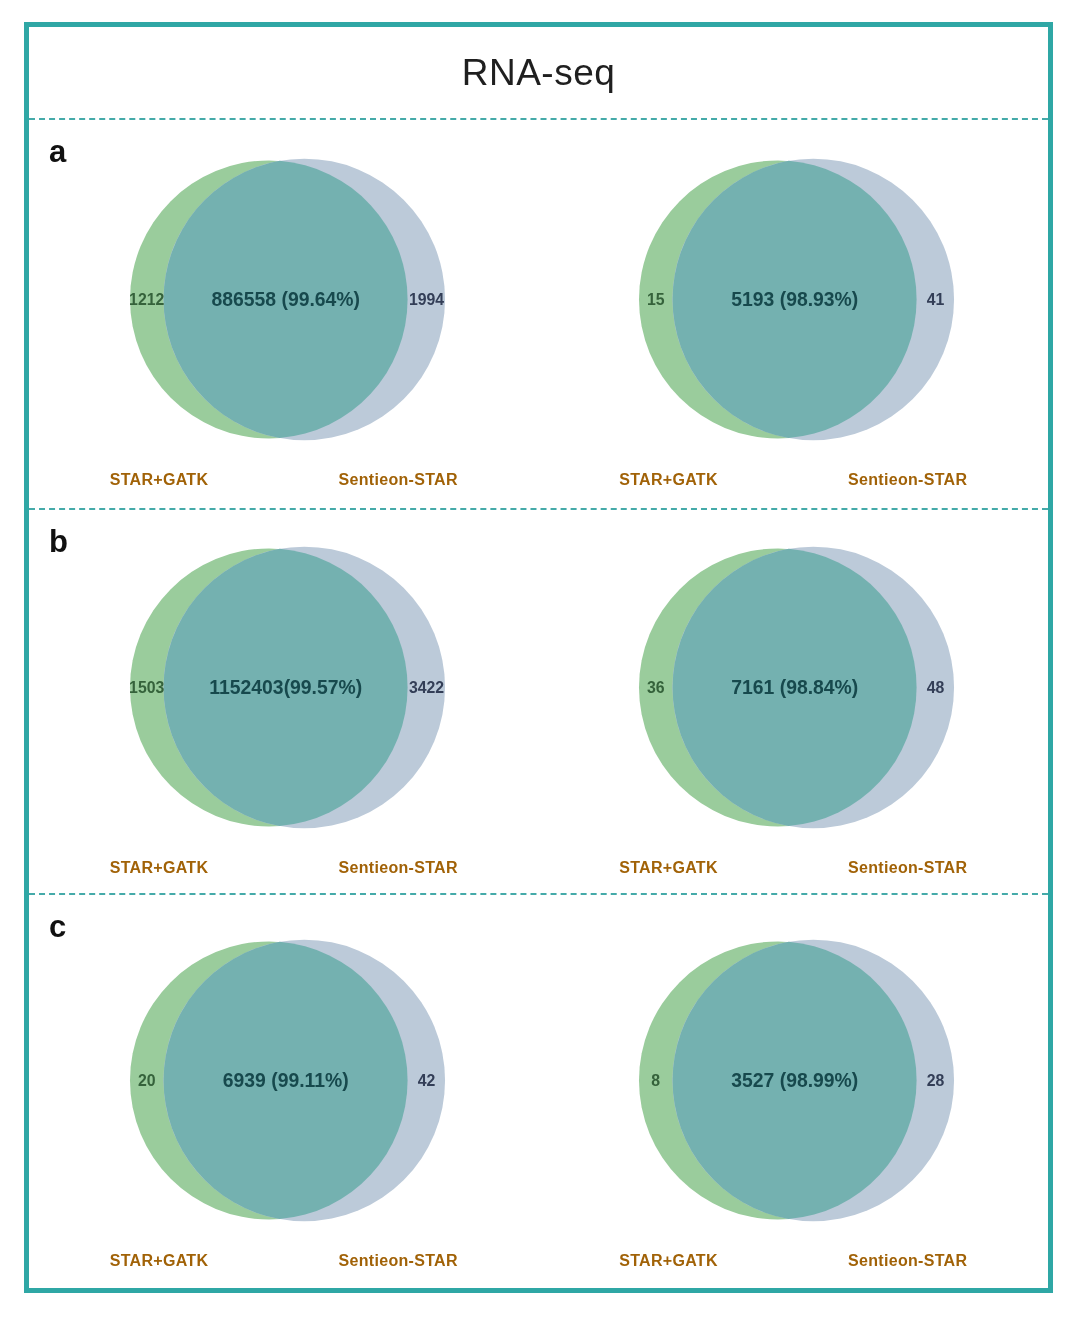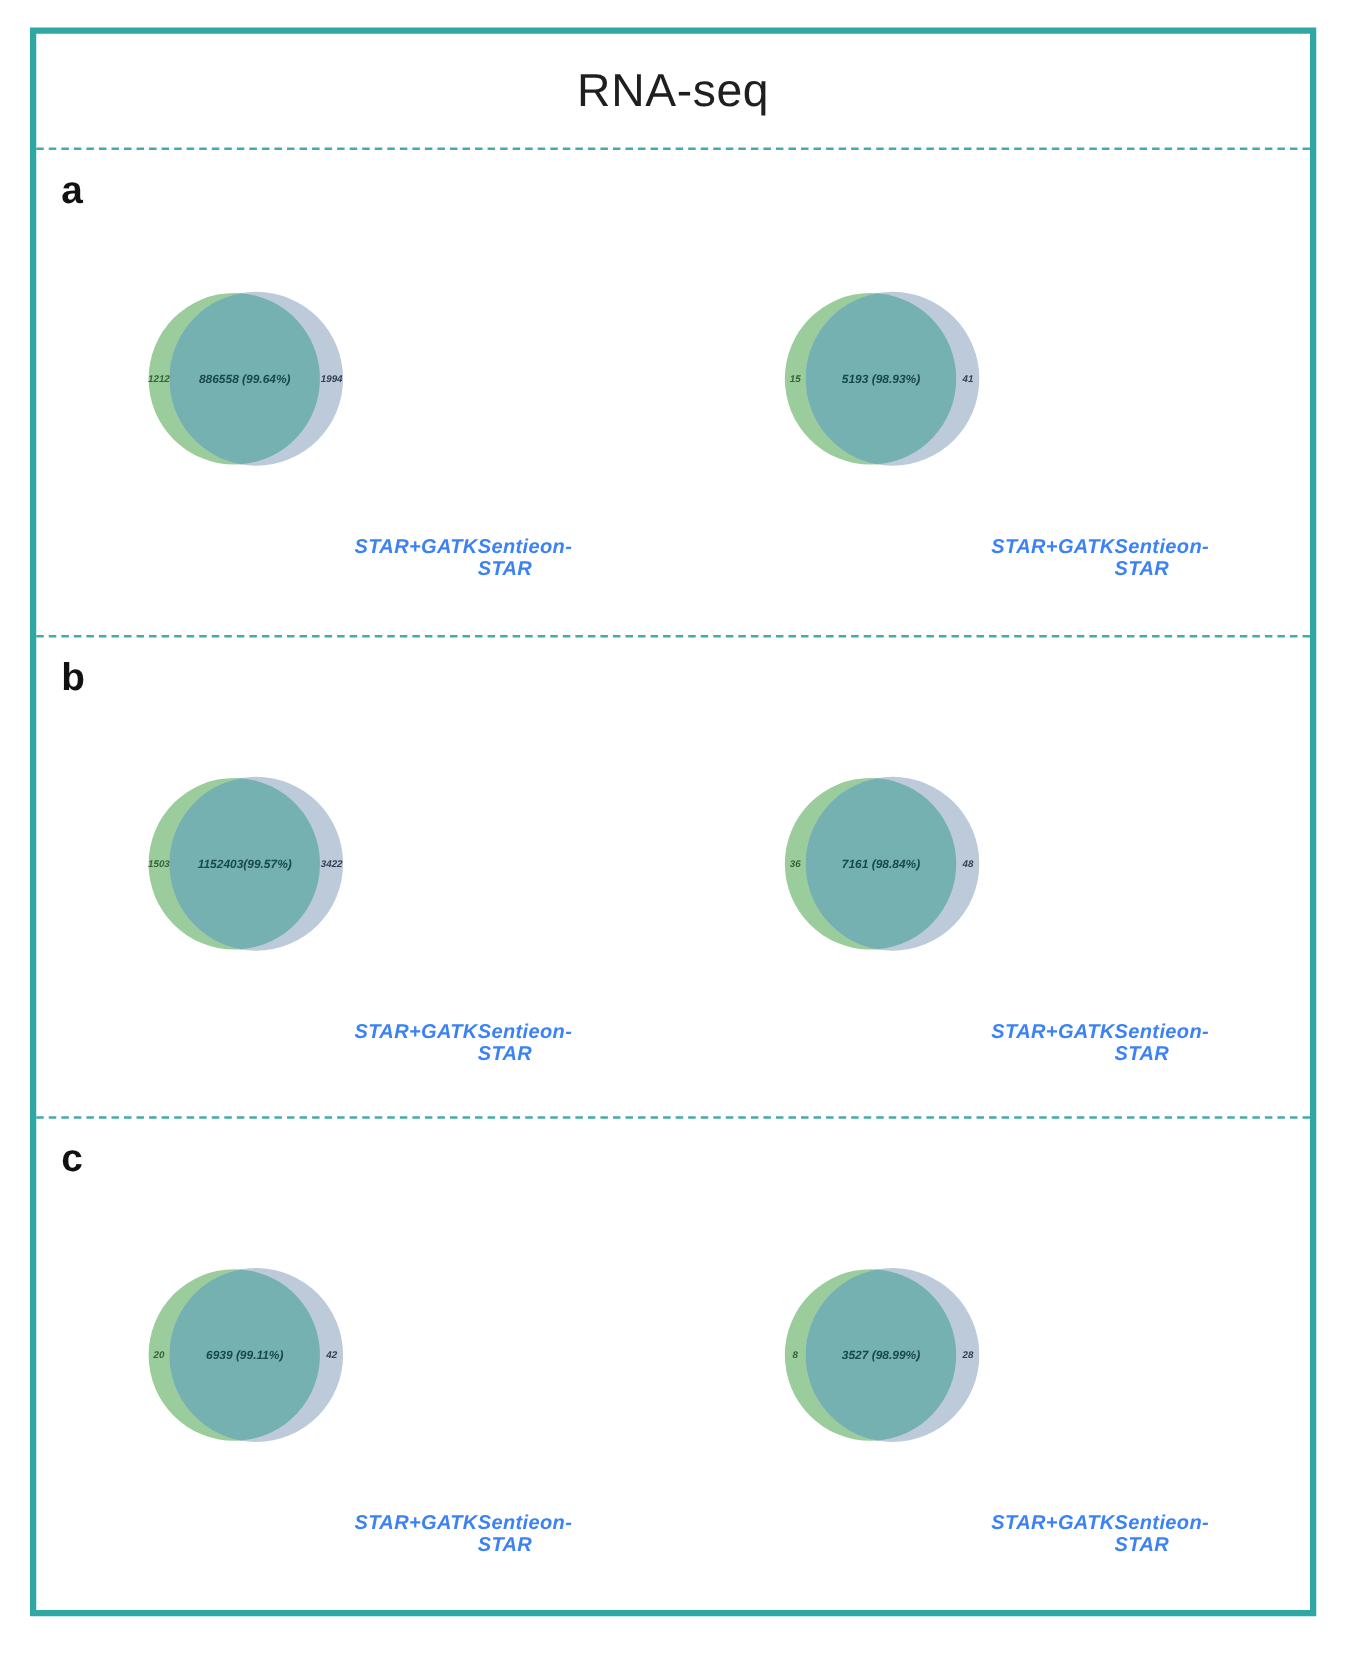--- a/index.html
+++ b/index.html
@@ -64,22 +64,22 @@
   }
   .panel-col {
     flex: 1;
     display: flex;
     justify-content: center;
     align-items: flex-start;
   }
   .venn-panel {
     width: 352px;
     display: flex;
-    align-items: flex-end;
-    font-style: italic;
+    flex-direction: column;
+    align-items: flex-start;
   }
   .venn-svg {
     width: 352px;
     height: 317px;
     display: block;
   }
   .c-left  { fill: #9acc9c; }
   .c-right { fill: #bccad9; }
   .c-lens  { fill: #74b1b0; }
   .t-center {
@@ -104,21 +104,21 @@
     width: 100%;
     display: flex;
     justify-content: space-between;
     margin-top: 6px;
     padding: 0 2px;
     box-sizing: border-box;
   }
   .set-labels span {
     font-size: 16px;
     font-weight: bold;
-    color: #3b82f6;
+    color: #a16207;
     letter-spacing: 0.3px;
   }
 </style>
 </head>
 <body>
 
 <div class="page">
   <div class="frame">
 
     <div class="header-row">

